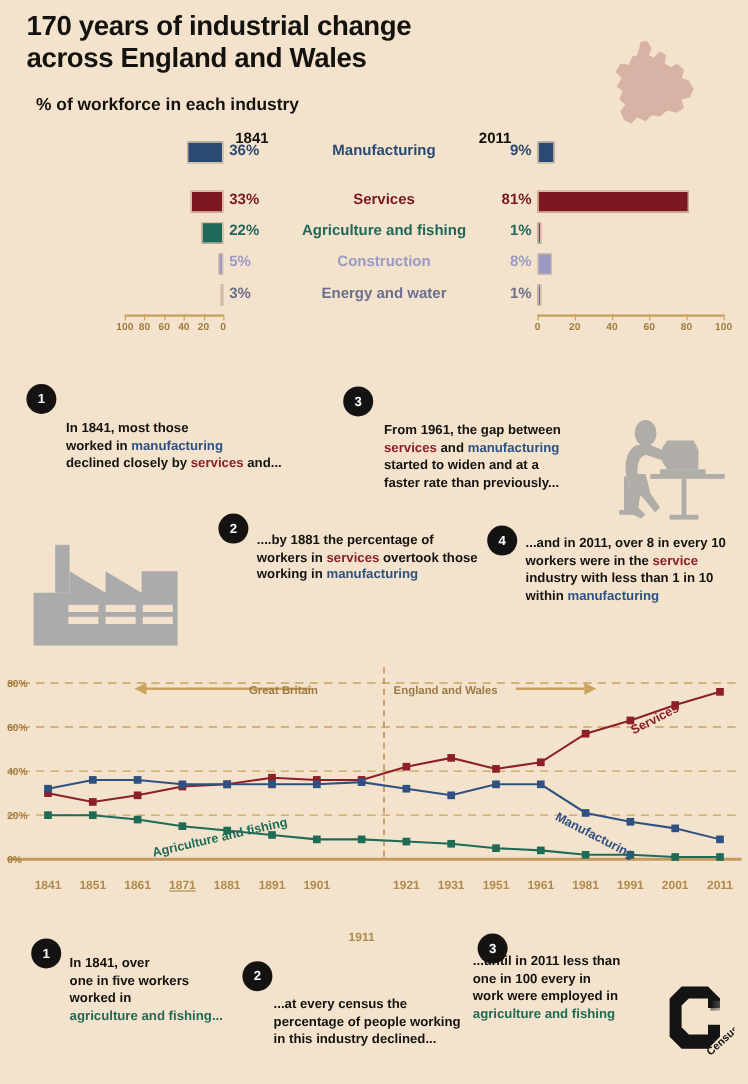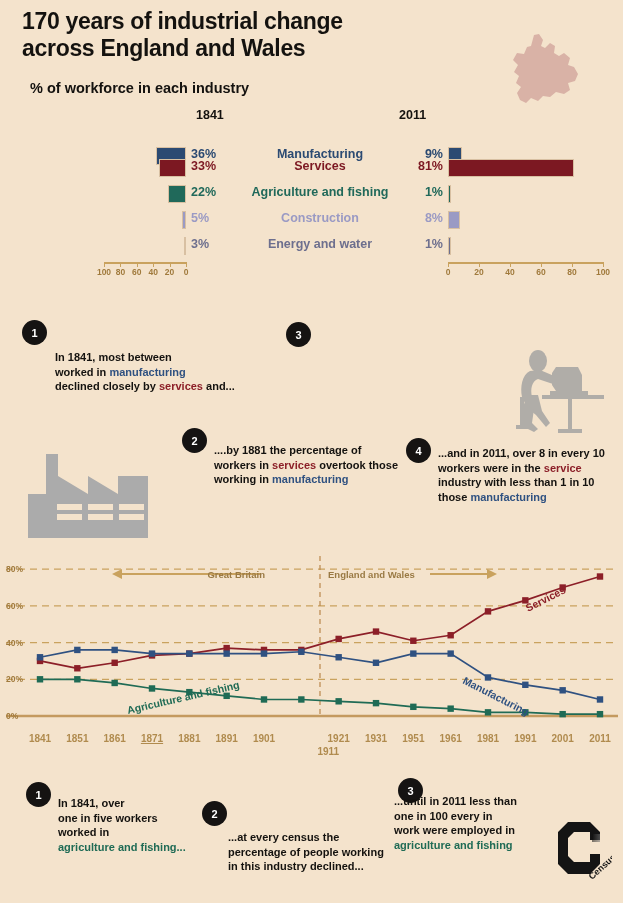--- a/index.html
+++ b/index.html
@@ -78,21 +78,21 @@
   <svg class="map" viewBox="0 0 86 78">
     <path fill="#d9b2a6" d="M36 1 L41 0 L45 6 L43 12 L47 14 L52 9 L57 12 L56 19 L61 22 L66 19 L72 24 L70 31
       L76 33 L80 40 L77 47 L70 49 L72 56 L66 60 L58 58 L52 63 L45 62 L40 67 L33 64 L28 69 L22 66 L19 59
       L23 53 L18 49 L21 42 L16 38 L20 31 L15 26 L19 19 L26 20 L29 13 L33 12 Z"></path>
   </svg>
 
   <div class="yearhead left">1841</div>
   <div class="yearhead right">2011</div>
 
   <div id="bar-rows">
-      <div class="barrow" style="top: 144px;">
+      <div class="barrow" style="top: 115px;">
         <div class="bar-left-track">
           <div class="bar-left" style="width:29.52px;background:#2b4a72;"></div>
         </div>
         <div class="val-left" style="color:#2b4a72;">36%</div>
         <div class="cat" style="color:#2b4a72;">Manufacturing</div>
         <div class="val-right" style="color:#2b4a72;">9%</div>
         <div class="bar-right-track">
           <div class="bar-right" style="width:13.95px;background:#2b4a72;"></div>
         </div>
       </div>
@@ -170,46 +170,52 @@
       <div class="tick" style="left: 124px;"></div>
       <div class="tlab" style="left: 124px;">80</div>
       <div class="tick" style="left: 155px;"></div>
       <div class="tlab" style="left: 155px;">100</div>
     </div>
 
   <div class="badge" style="left:22px;top:320px;">
       <span>1</span>
     </div>
   <div class="ctext" id="ct0" style="left:55px;top:350px;width:225px;">
-      <div><span>In 1841, most between</span></div>
+      <div><span>In 1841, most those</span></div>
       <div><span>worked in </span><span class="mfg">manufacturing</span></div>
       <div><span>declined closely by </span><span class="srv">services</span><span> and...</span></div>
     </div>
 
   <div class="badge" style="left:182px;top:428px;">
       <span>2</span>
     </div>
   <div class="ctext" id="ct1" style="left:214px;top:443px;width:200px;">
       <div><span>....by 1881 the percentage of</span></div>
       <div><span>workers in </span><span class="srv">services</span><span> overtook those</span></div>
       <div><span>working in </span><span class="mfg">manufacturing</span></div>
     </div>
 
   <div class="badge" style="left:286px;top:322px;">
       <span>3</span>
     </div>
+  <div class="ctext" id="ct2" style="left:320px;top:352px;width:200px;">
+      <div><span>From 1961, the gap between</span></div>
+      <div><span class="srv">services</span><span> and </span><span class="mfg">manufacturing</span></div>
+      <div><span>started to widen and at a</span></div>
+      <div><span>faster rate than previously...</span></div>
+    </div>
 
   <div class="badge" style="left:406px;top:438px;">
       <span>4</span>
     </div>
   <div class="ctext" id="ct3" style="left:438px;top:446px;width:180px;">
       <div><span>...and in 2011, over 8 in every 10</span></div>
       <div><span>workers were in the </span><span class="srv">service</span></div>
       <div><span>industry with less than 1 in 10</span></div>
-      <div><span>those </span><span class="mfg">manufacturing</span></div>
+      <div><span>within </span><span class="mfg">manufacturing</span></div>
     </div>
 
   <svg class="factory" viewBox="0 0 137 92">
     <rect x="24" y="4" width="12" height="40" fill="#ababab"></rect>
     <path fill="#ababab" d="M6 44 L36 44 L36 26 L66 44 L66 26 L96 44 L96 26 L126 26 L126 88 L6 88 Z"></path>
     <rect x="35" y="54" width="25" height="6" fill="#f4e3cc"></rect>
     <rect x="35" y="64" width="25" height="6" fill="#f4e3cc"></rect>
     <rect x="66" y="54" width="25" height="6" fill="#f4e3cc"></rect>
     <rect x="66" y="64" width="25" height="6" fill="#f4e3cc"></rect>
     <rect x="97" y="54" width="25" height="6" fill="#f4e3cc"></rect>
@@ -307,21 +313,21 @@
     <div id="lc-overlay"></div>
   </div>
   <div id="lc-xlabels">
       <div class="lc-xlab" style="position: absolute; left: 40px; top: 733px;">1841</div>
       <div class="lc-xlab" style="position: absolute; left: 77.3333px; top: 733px;">1851</div>
       <div class="lc-xlab" style="position: absolute; left: 114.667px; top: 733px;">1861</div>
       <div class="lc-xlab" style="position: absolute; left: 152px; top: 733px; text-decoration: underline;">1871</div>
       <div class="lc-xlab" style="position: absolute; left: 189.333px; top: 733px;">1881</div>
       <div class="lc-xlab" style="position: absolute; left: 226.667px; top: 733px;">1891</div>
       <div class="lc-xlab" style="position: absolute; left: 264px; top: 733px;">1901</div>
-      <div class="lc-xlab" style="position: absolute; left: 301.333px; top: 746px; margin-left: 27px;">1911</div>
+      <div class="lc-xlab" style="position: absolute; left: 301.333px; top: 776px;">1911</div>
       <div class="lc-xlab" style="position: absolute; left: 338.667px; top: 733px;">1921</div>
       <div class="lc-xlab" style="position: absolute; left: 376px; top: 733px;">1931</div>
       <div class="lc-xlab" style="position: absolute; left: 413.333px; top: 733px;">1951</div>
       <div class="lc-xlab" style="position: absolute; left: 450.667px; top: 733px;">1961</div>
       <div class="lc-xlab" style="position: absolute; left: 488px; top: 733px;">1981</div>
       <div class="lc-xlab" style="position: absolute; left: 525.333px; top: 733px;">1991</div>
       <div class="lc-xlab" style="position: absolute; left: 562.667px; top: 733px;">2001</div>
       <div class="lc-xlab" style="position: absolute; left: 600px; top: 733px;">2011</div>
     </div>
 

